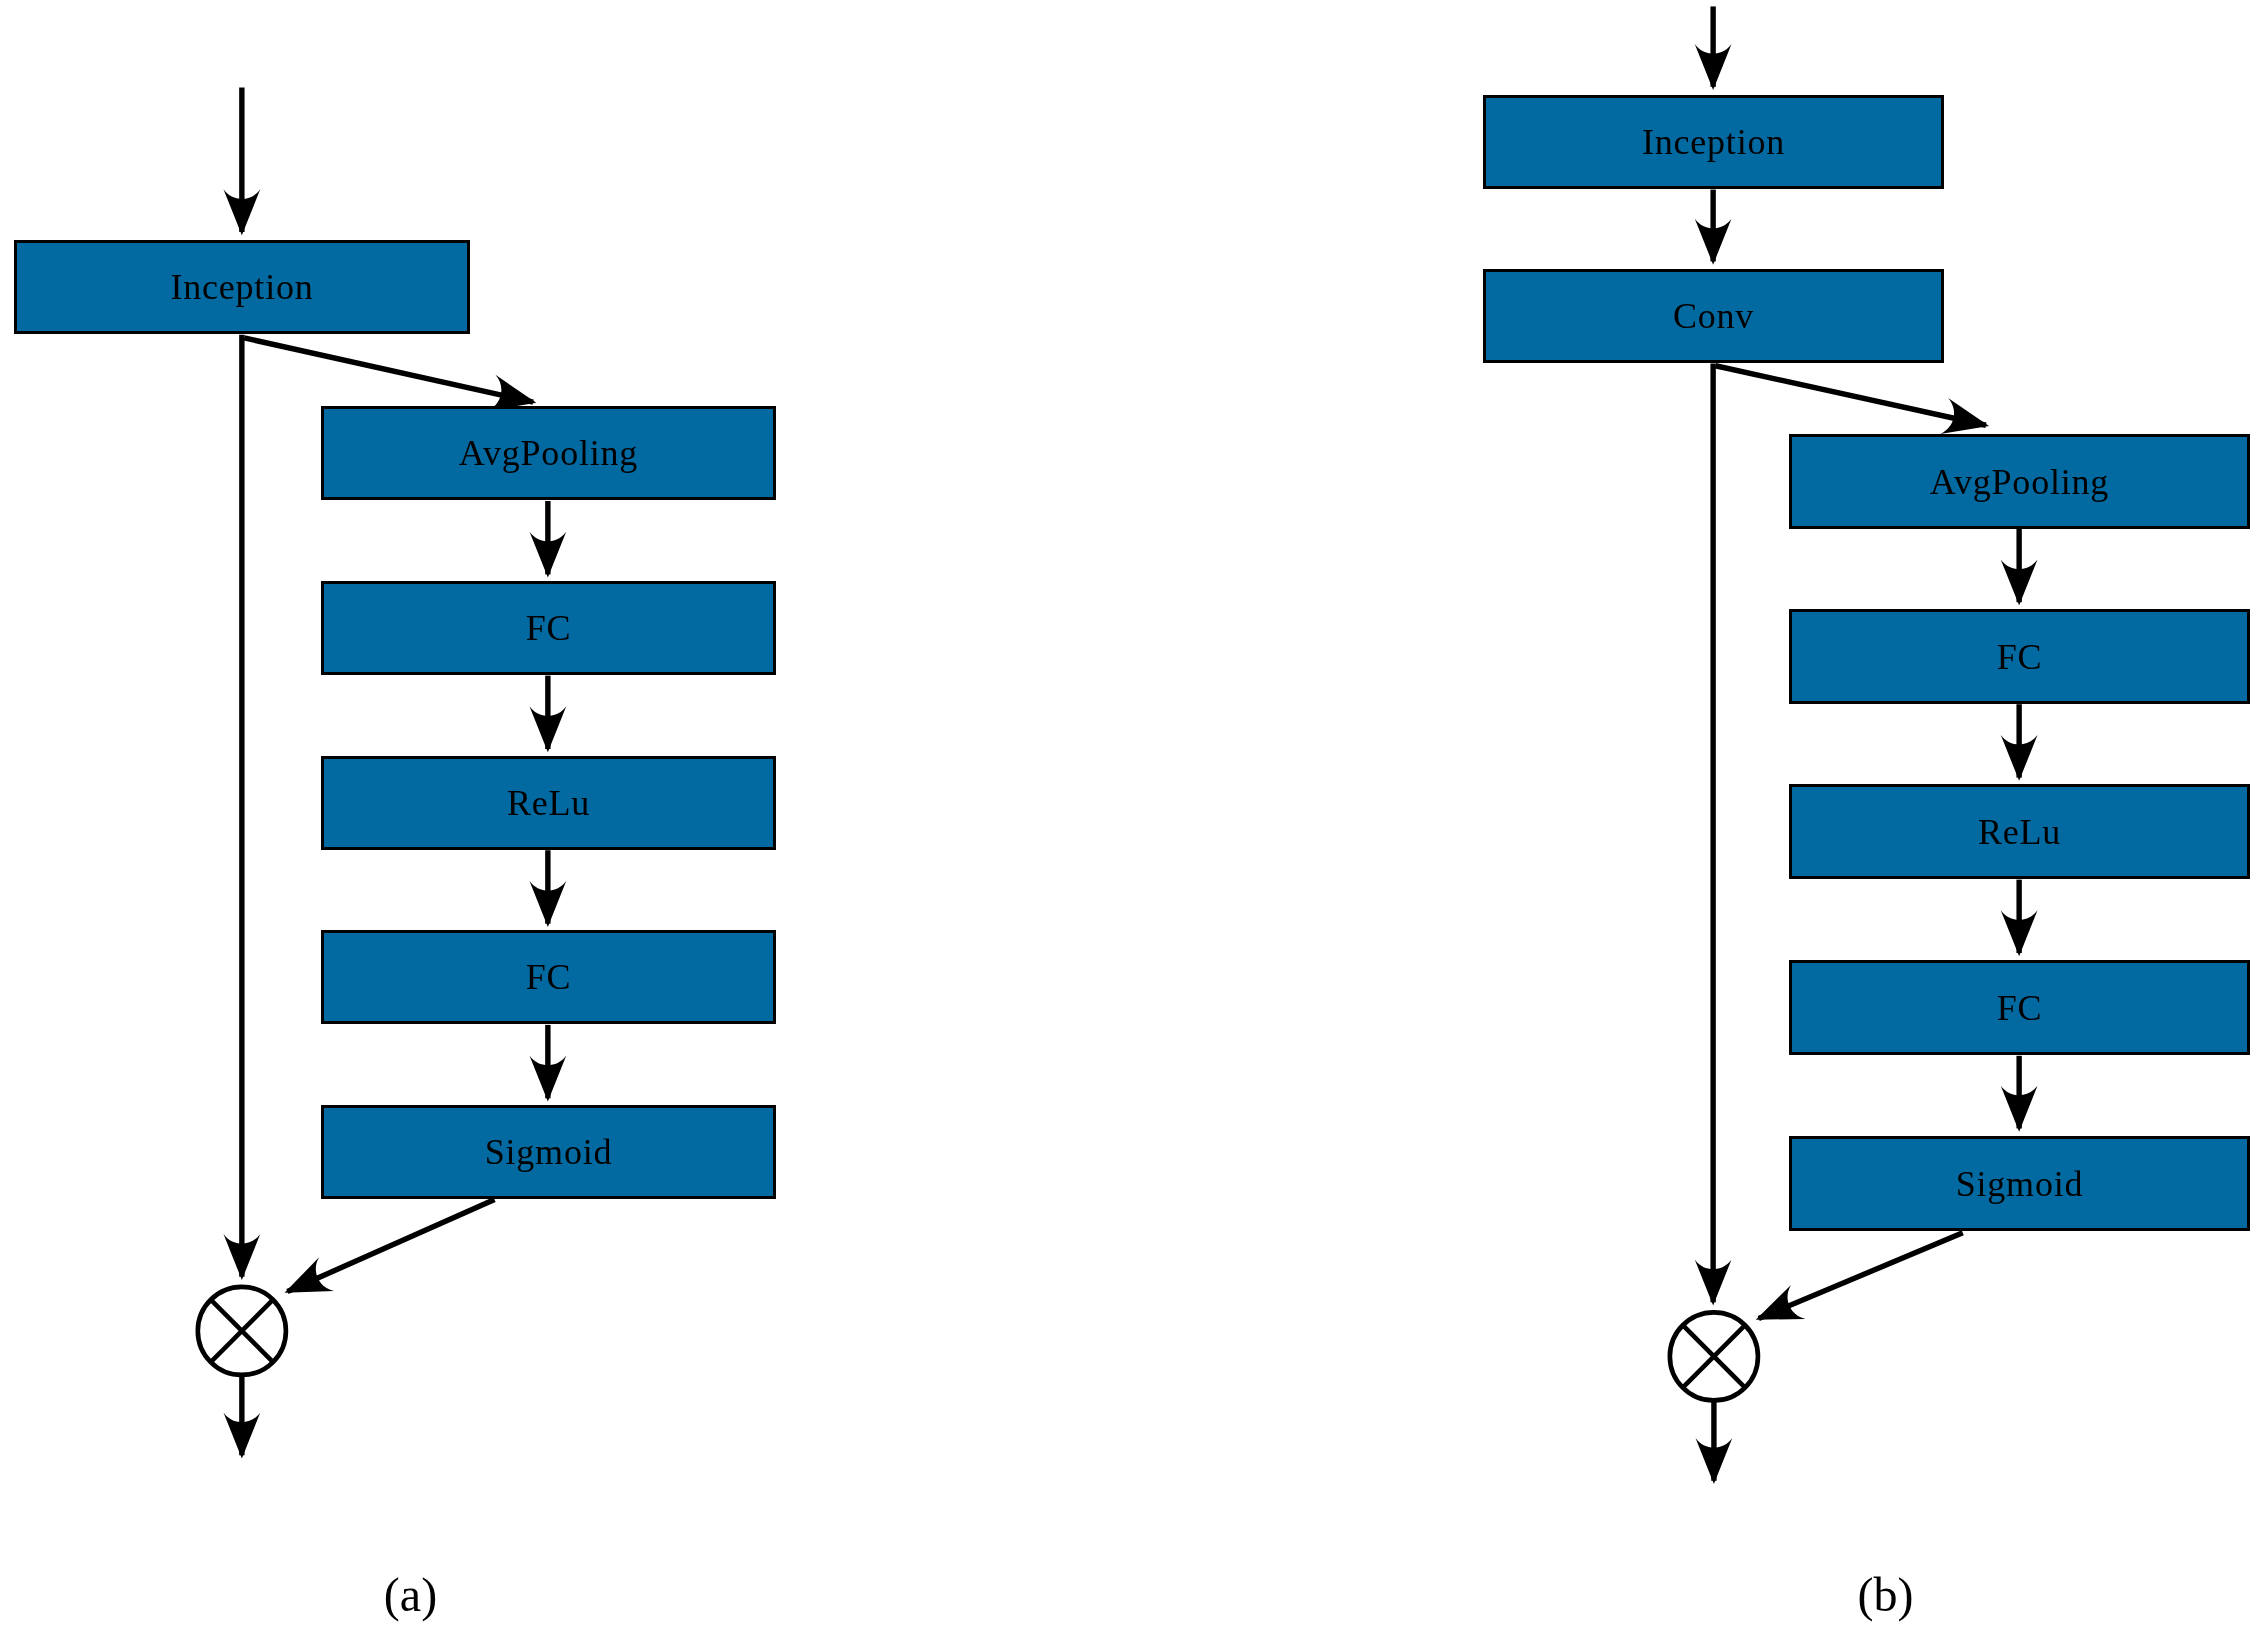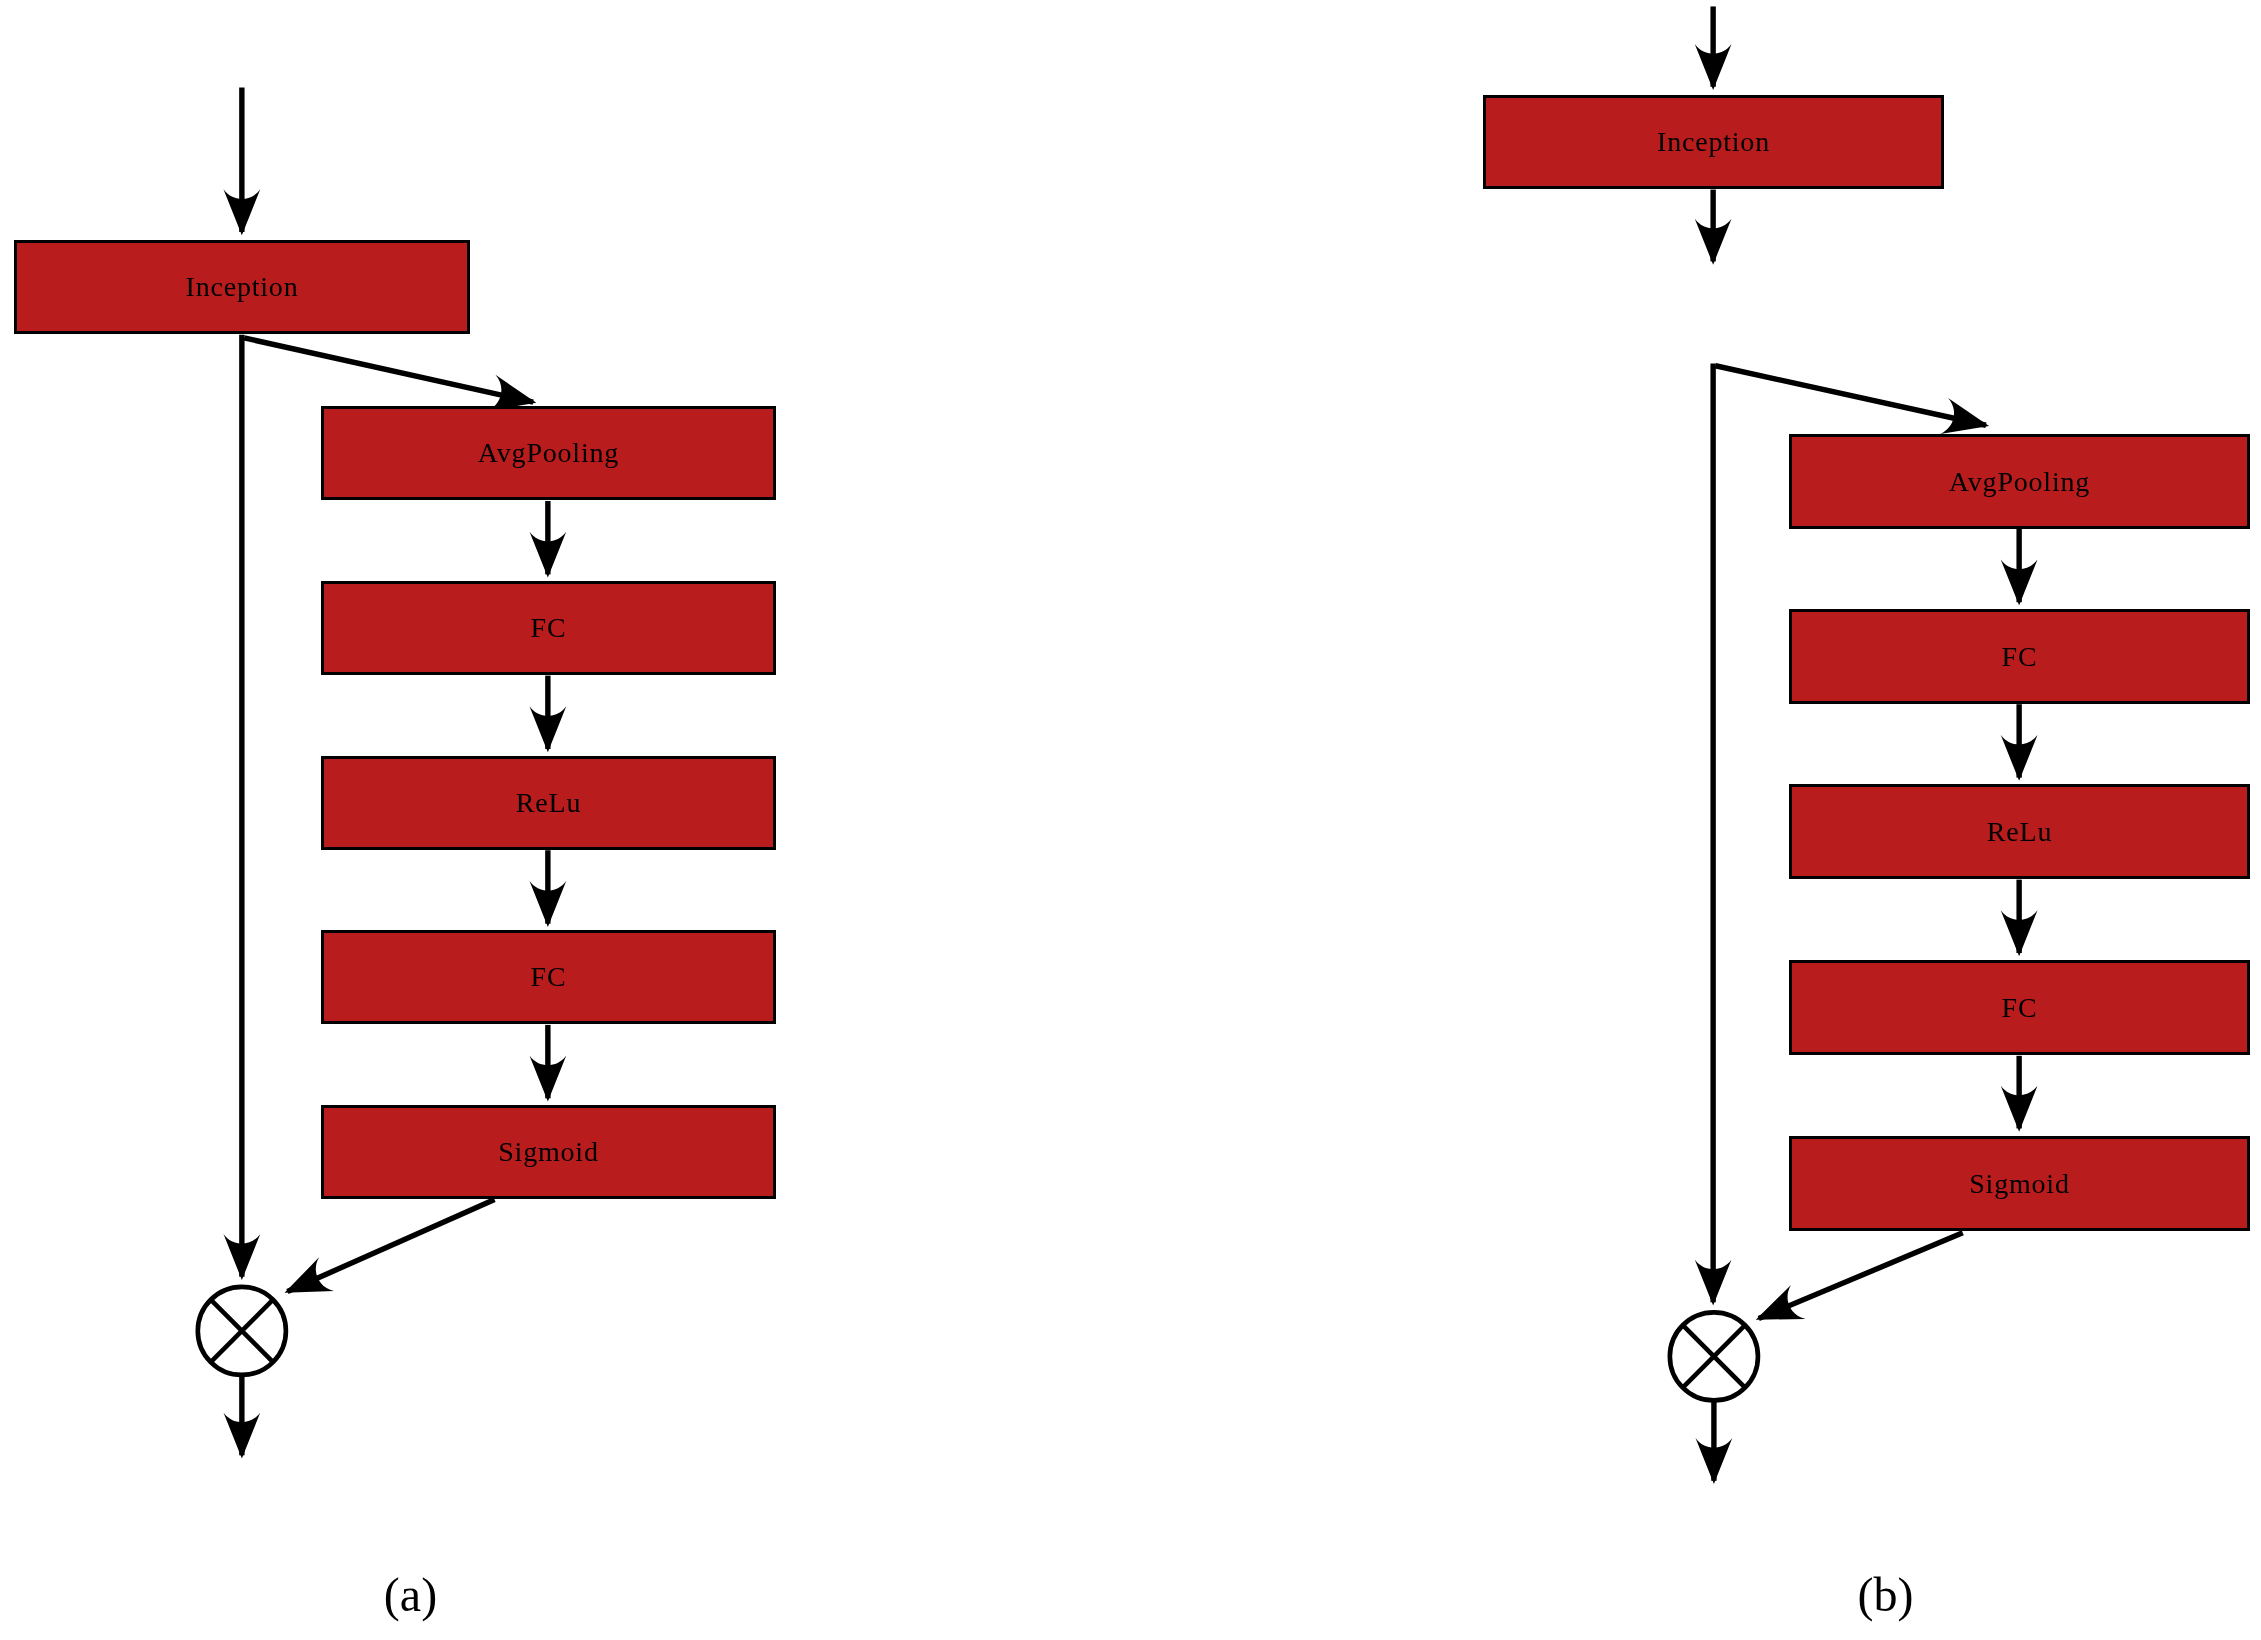--- a/index.html
+++ b/index.html
@@ -8,25 +8,25 @@
     width:2261px;
     height:1641px;
     background:#ffffff;
     font-family:"Liberation Serif", serif;
   }
   #wires{position:absolute;left:0;top:0;width:2261px;height:1641px;}
   .node{
     position:absolute;
     box-sizing:border-box;
     border:3.1px solid #000;
-    background:#b91c1c;
+    background:#0369a1;
     display:flex;
     align-items:center;
     justify-content:center;
-    font-size:28px;
+    font-size:36px;
     color:#000;
     letter-spacing:0.8px;
   }
   .caption{
     position:absolute;
     width:201px;
     text-align:center;
     font-size:48px;
     color:#000;
   }
@@ -98,20 +98,21 @@
 
   <div class="node a-inception">Inception</div>
   <div class="node a-avgpool">AvgPooling</div>
   <div class="node a-fc1">FC</div>
   <div class="node a-relu">ReLu</div>
   <div class="node a-fc2">FC</div>
   <div class="node a-sigmoid">Sigmoid</div>
   <div class="caption cap-a">(a)</div>
 
   <div class="node b-inception">Inception</div>
+  <div class="node b-conv">Conv</div>
   <div class="node b-avgpool">AvgPooling</div>
   <div class="node b-fc1">FC</div>
   <div class="node b-relu">ReLu</div>
   <div class="node b-fc2">FC</div>
   <div class="node b-sigmoid">Sigmoid</div>
   <div class="caption cap-b">(b)</div>
 
 </div>
 
 

